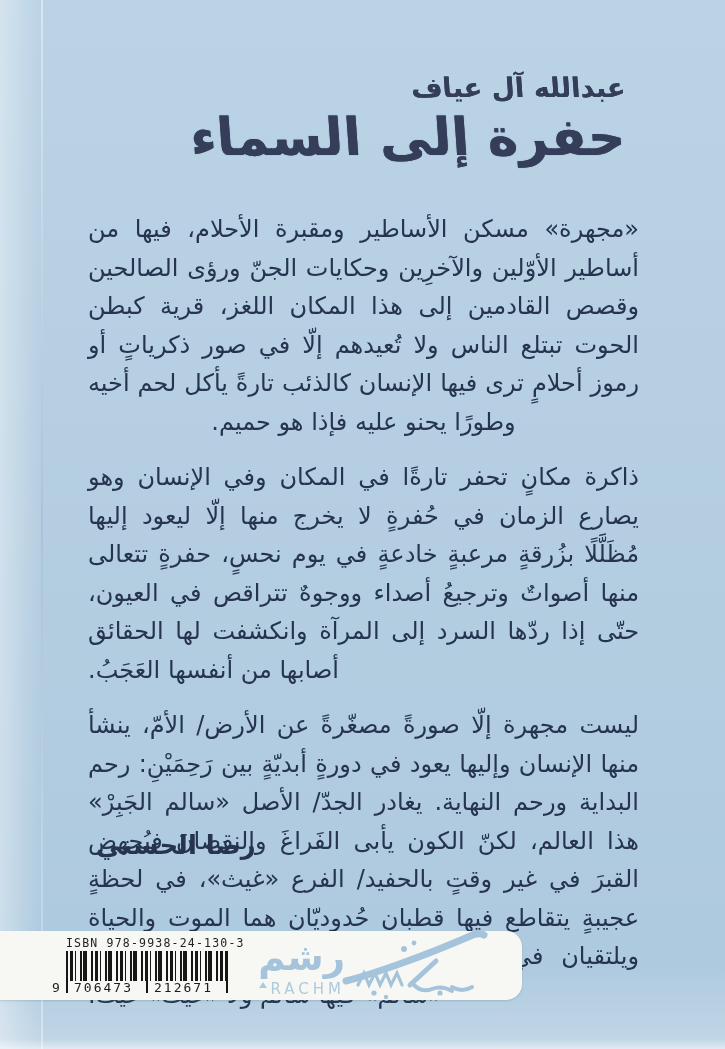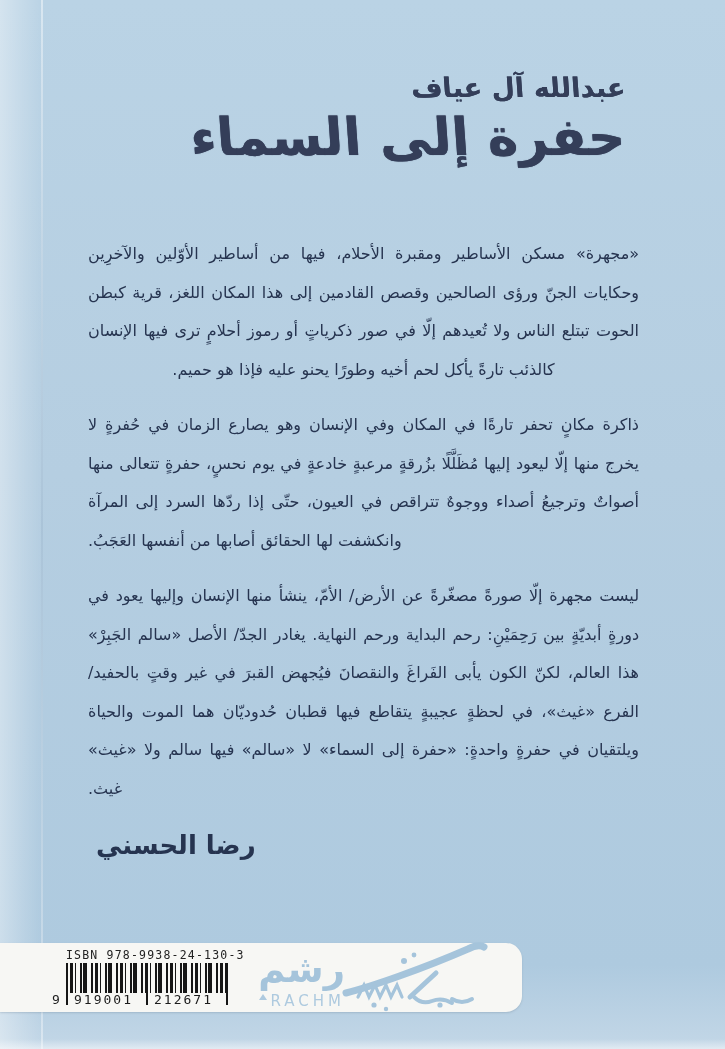--- a/index.html
+++ b/index.html
@@ -43,41 +43,39 @@
     font-size:52px;font-weight:bold;line-height:1.1;
     transform:skewX(4deg);
     text-shadow:0 0 .7px #2e3852;
   }
 
   
   .blurb{
     position:absolute;top:210px;left:88px;right:86px;
     direction:rtl;
     color:#263450;
-    font-size:16px;line-height:38.5px;
+    font-size:24px;line-height:38.5px;
     text-align:justify;
-    margin-top:25px;
   }
   .blurb p{margin:0 0 17px 0;}
   .blurb p.last-center{text-align-last:center;}
   .blurb p.last-left{text-align-last:left;}
 
   .reviewer{
     position:absolute;left:96px;top:830px;
     direction:rtl;
     color:#263450;font-size:26px;font-weight:bold;
   }
 
   
   .strip{
     position:absolute;left:0;top:931px;width:522px;height:69px;
     background:#f7f7f4;
     border-radius:0 16px 16px 0;
     box-shadow:0 1px 2px rgba(90,110,130,.25);
-    margin-top:12px;
   }
   .barcode-block{
     position:absolute;left:38px;top:3px;width:200px;height:64px;
     color:#1c1c1c;
   }
   .isbn-label{
     position:absolute;left:28px;top:2px;width:170px;
     font-family:"DejaVu Sans Mono",monospace;
     font-size:11.5px;letter-spacing:1.2px;white-space:nowrap;
     color:#222;
@@ -146,21 +144,21 @@
   <div class="strip">
 
     <div class="barcode-block">
       <div class="isbn-label">ISBN 978-9938-24-130-3</div>
       <div class="bars"></div>
       <div class="guard g1"></div>
       <div class="guard g2"></div>
       <div class="guard g3"></div>
       <div class="digits">
         <span class="d0">9</span>
-        <span class="d1">919001</span>
+        <span class="d1">706473</span>
         <span class="d2">212671</span>
       </div>
     </div>
 
     <div class="rachm">
       <div class="ar">رشم</div>
       <div class="latin">RACHM</div>
       <div class="tri"></div>
     </div>
 

